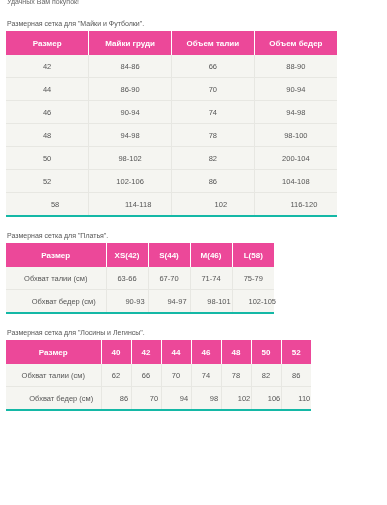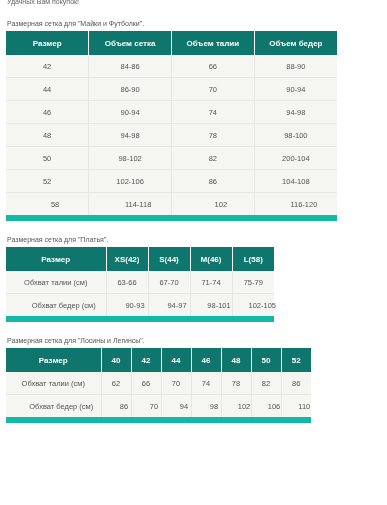--- a/index.html
+++ b/index.html
@@ -37,21 +37,21 @@
   }
   .section {
     margin-bottom: 0;
   }
   table.size-grid {
     border-collapse: collapse;
     table-layout: fixed;
     border: 0;
   }
   table.size-grid th {
-    background: #0f766e;
+    background: #ec4899;
     color: #ffffff;
     font-size: 8px;
     font-weight: bold;
     text-align: center;
     padding: 0;
     height: 24px;
     border-right: 1px solid #ffffff;
     border-bottom: 0;
     white-space: nowrap;
   }
@@ -66,21 +66,21 @@
     padding: 0;
     height: 22px;
     border-right: 1px solid #e7e7e2;
     border-bottom: 1px solid #e7e7e2;
     white-space: nowrap;
   }
   table.size-grid td:last-child {
     border-right: 0;
   }
   table.size-grid tr:last-child td {
-    border-bottom: 6px solid #14b8a6;
+    border-bottom: 2px solid #14b8a6;
     padding-left: 16px;
   }
   
   #table-shirts { width: 331px; }
   #table-shirts col { width: 82.75px; }
   
   #table-dresses { width: 268px; }
   #table-dresses col.label-col { width: 100px; }
   #table-dresses col.size-col { width: 42px; }
   #table-dresses td.row-label,
@@ -112,21 +112,21 @@
     <table class="size-grid" id="table-shirts">
       <colgroup>
         <col>
           <col>
           <col>
           <col>
       </colgroup>
       <thead>
         <tr>
           <th>Размер</th>
-          <th>Объем сетка</th>
+          <th>Майки груди</th>
           <th>Объем талии</th>
           <th>Объем бедер</th>
         </tr>
       </thead>
       <tbody>
         <tr>
           <td>42</td>
           <td>84-86</td>
           <td>66</td>
           <td>88-90</td>

